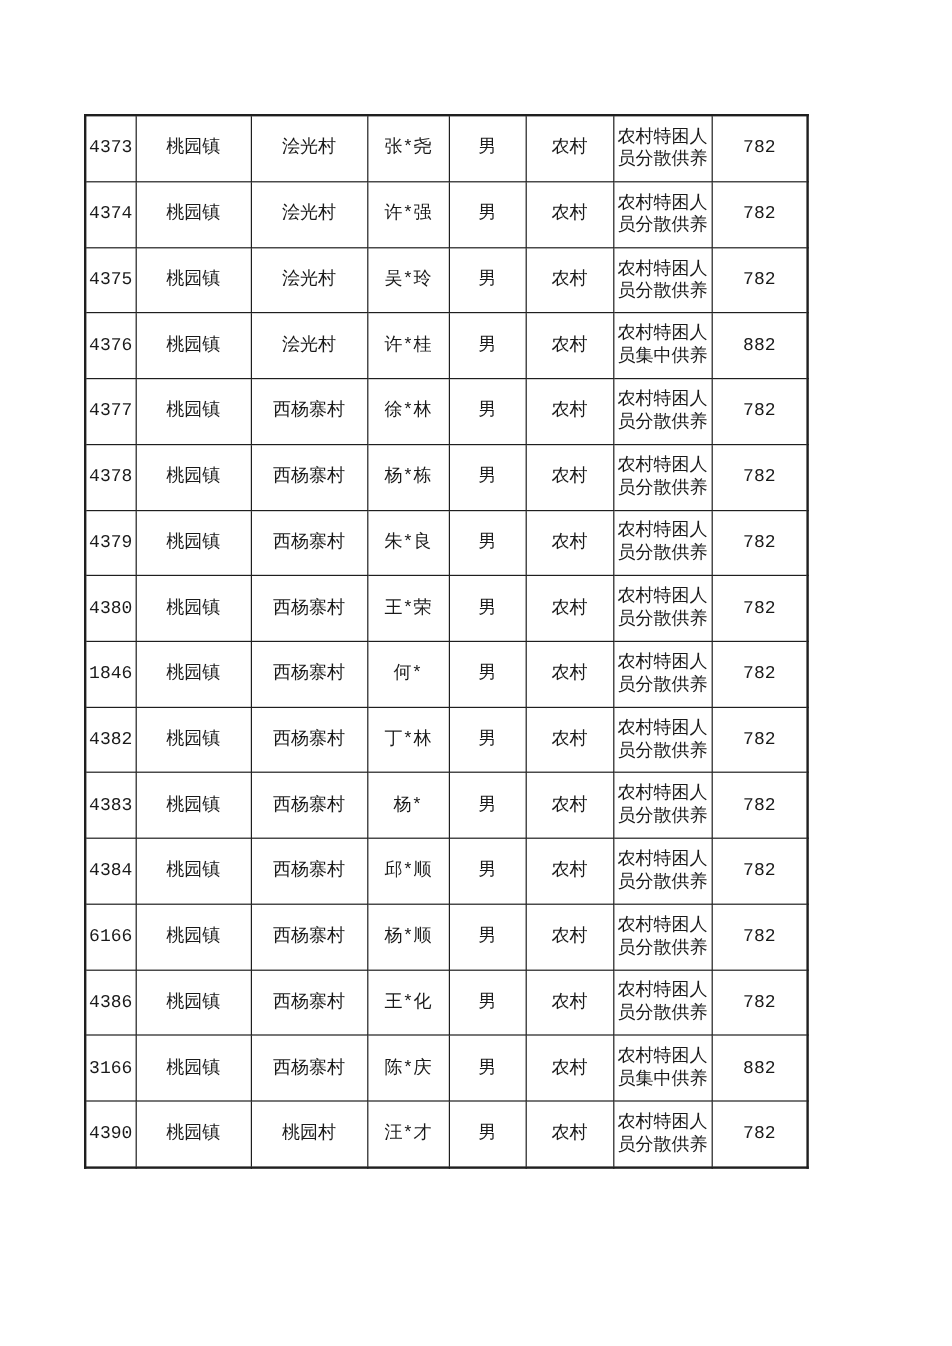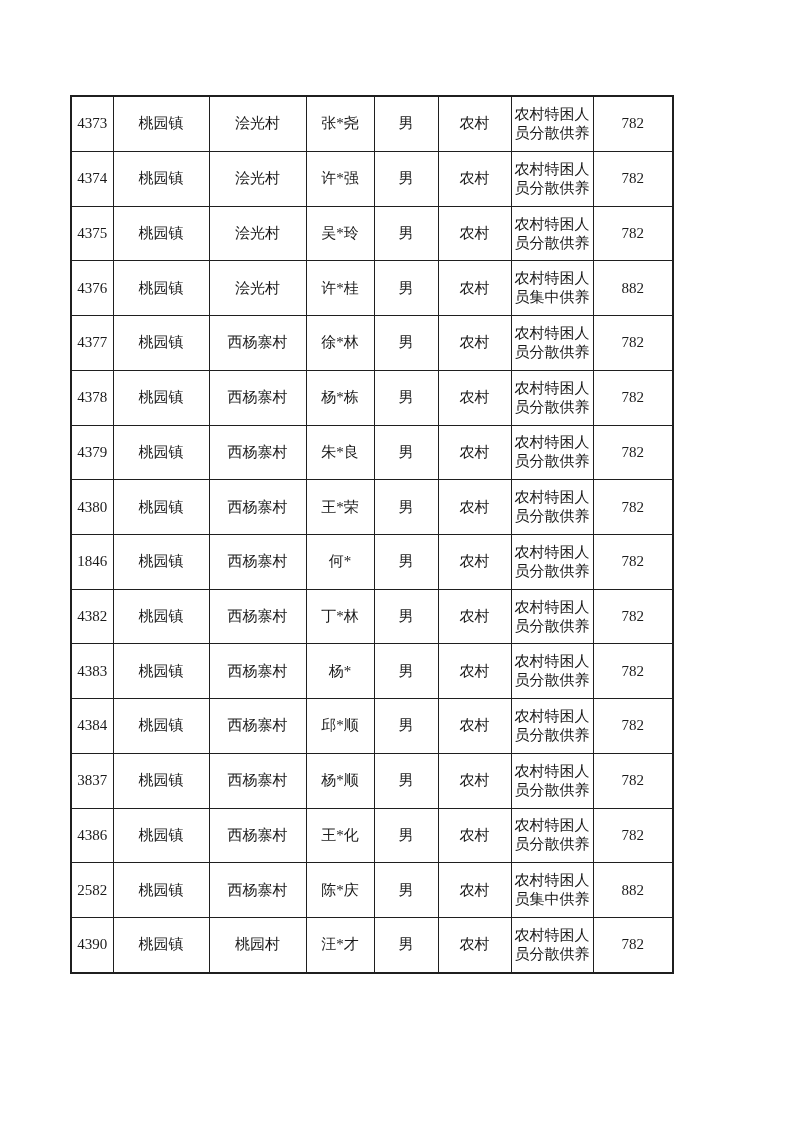--- a/index.html
+++ b/index.html
@@ -6,21 +6,21 @@
     margin: 0;
     padding: 0;
     background: #ffffff;
   }
   .page {
     position: relative;
     width: 793px;
     height: 1122px;
     background: #ffffff;
     overflow: hidden;
-    font-family: Liberation Serif, serif;
+    font-family: Liberation Mono, monospace;
   }
   table.welfare-table {
     position: absolute;
     left: 70px;
     top: 95px;
     width: 602px;
     height: 879px;
     border-collapse: collapse;
     table-layout: fixed;
     border: 2px solid #1f1f1f;
@@ -175,41 +175,41 @@
           <td>4384</td>
           <td>桃园镇</td>
           <td>西杨寨村</td>
           <td>邱*顺</td>
           <td>男</td>
           <td>农村</td>
           <td>农村特困人员分散供养</td>
           <td>782</td>
         </tr>
         <tr>
-          <td>3837</td>
+          <td>6166</td>
           <td>桃园镇</td>
           <td>西杨寨村</td>
           <td>杨*顺</td>
           <td>男</td>
           <td>农村</td>
           <td>农村特困人员分散供养</td>
           <td>782</td>
         </tr>
         <tr>
           <td>4386</td>
           <td>桃园镇</td>
           <td>西杨寨村</td>
           <td>王*化</td>
           <td>男</td>
           <td>农村</td>
           <td>农村特困人员分散供养</td>
           <td>782</td>
         </tr>
         <tr>
-          <td>2582</td>
+          <td>3166</td>
           <td>桃园镇</td>
           <td>西杨寨村</td>
           <td>陈*庆</td>
           <td>男</td>
           <td>农村</td>
           <td>农村特困人员集中供养</td>
           <td>882</td>
         </tr>
         <tr>
           <td>4390</td>

